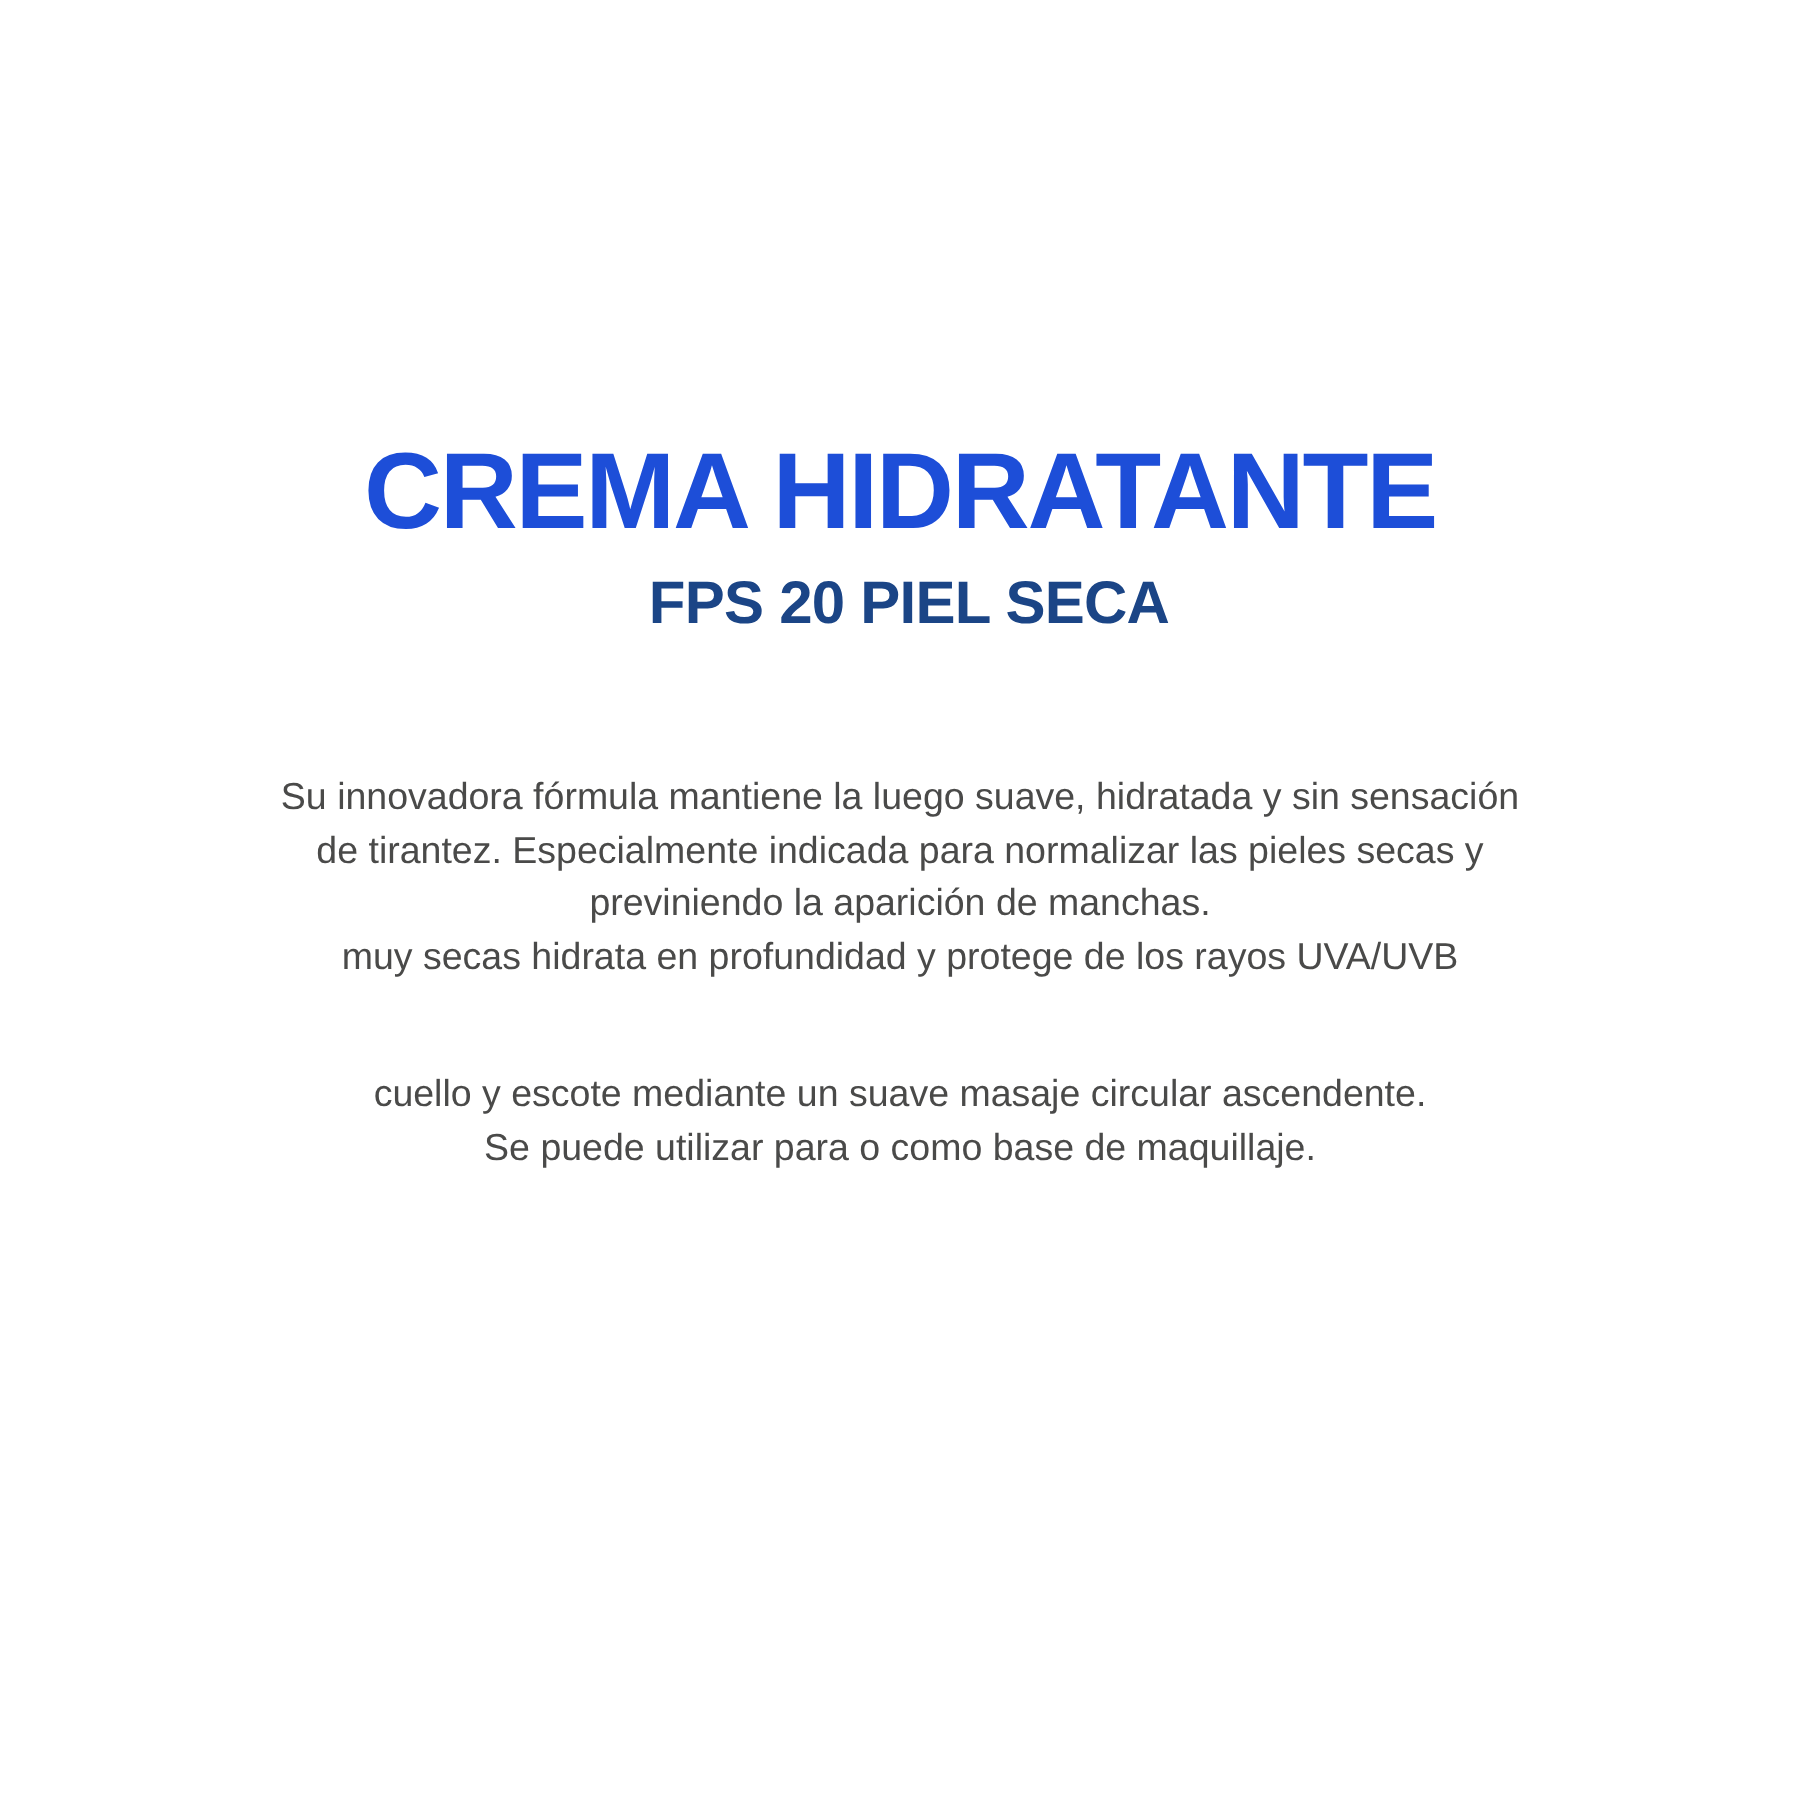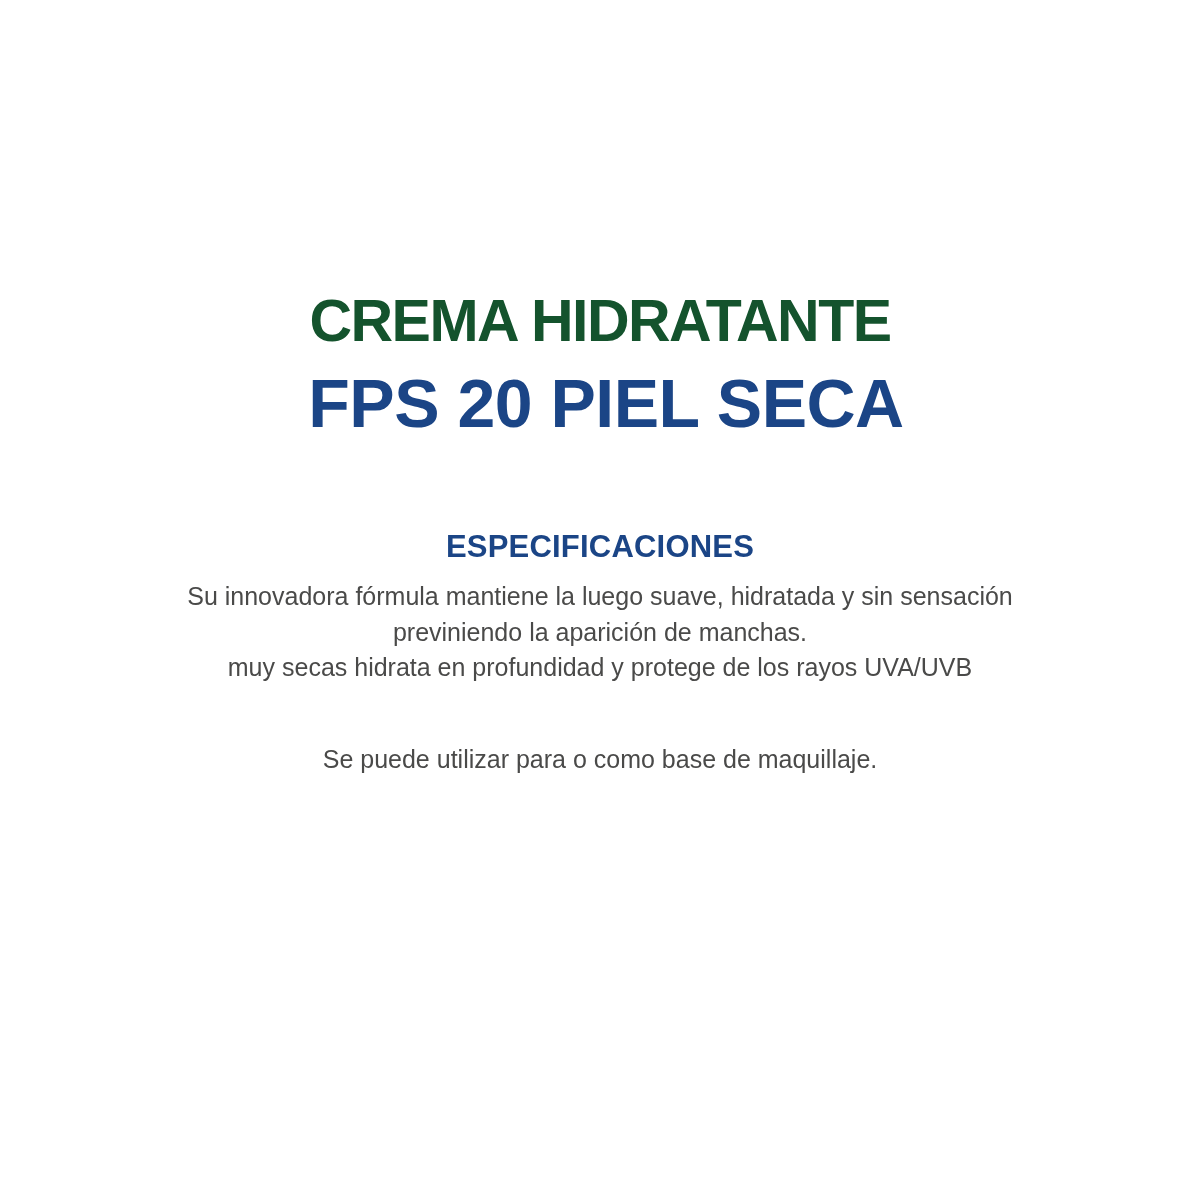--- a/index.html
+++ b/index.html
@@ -26,32 +26,32 @@
   }
 
   .title-block {
     text-align: center;
     width: 100%;
   }
 
   .product-title {
     font-family: "Liberation Sans", sans-serif;
     font-weight: bold;
-    font-size: 59px;
+    font-size: 72px;
     line-height: 1.0;
     letter-spacing: -1.5px;
-    color: #14532d;
+    color: #1d4ed8;
     margin: 0;
     text-transform: uppercase;
   }
 
   .product-subtitle {
     font-family: "Liberation Sans", sans-serif;
     font-weight: bold;
-    font-size: 68px;
+    font-size: 40px;
     line-height: 1.0;
     letter-spacing: -0.5px;
     color: #1b4586;
     margin: 18px 0 0 12px;
     text-transform: uppercase;
   }
 
   .sections {
     width: 100%;
     margin-top: 92px;
@@ -96,28 +96,29 @@
 <div class="page">
 
   <div class="title-block">
     <h1 class="product-title">CREMA HIDRATANTE</h1>
     <h2 class="product-subtitle">FPS 20 PIEL SECA</h2>
   </div>
 
   <div class="sections">
 
     <div class="section">
-      <h3 class="section-heading">ESPECIFICACIONES</h3>
       <p class="section-body">
         <span class="line">Su innovadora fórmula mantiene la luego suave, hidratada y sin sensación</span>
+        <span class="line">de tirantez. Especialmente indicada para normalizar las pieles secas y</span>
         <span class="line">previniendo la aparición de manchas.</span>
         <span class="line">muy secas hidrata en profundidad y protege de los rayos UVA/UVB</span>
       </p>
     </div>
 
     <div class="section">
       <p class="section-body">
+        <span class="line">cuello y escote mediante un suave masaje circular ascendente.</span>
         <span class="line">Se puede utilizar para o como base de maquillaje.</span>
       </p>
     </div>
 
   </div>
 </div>
 
 </body></html>

